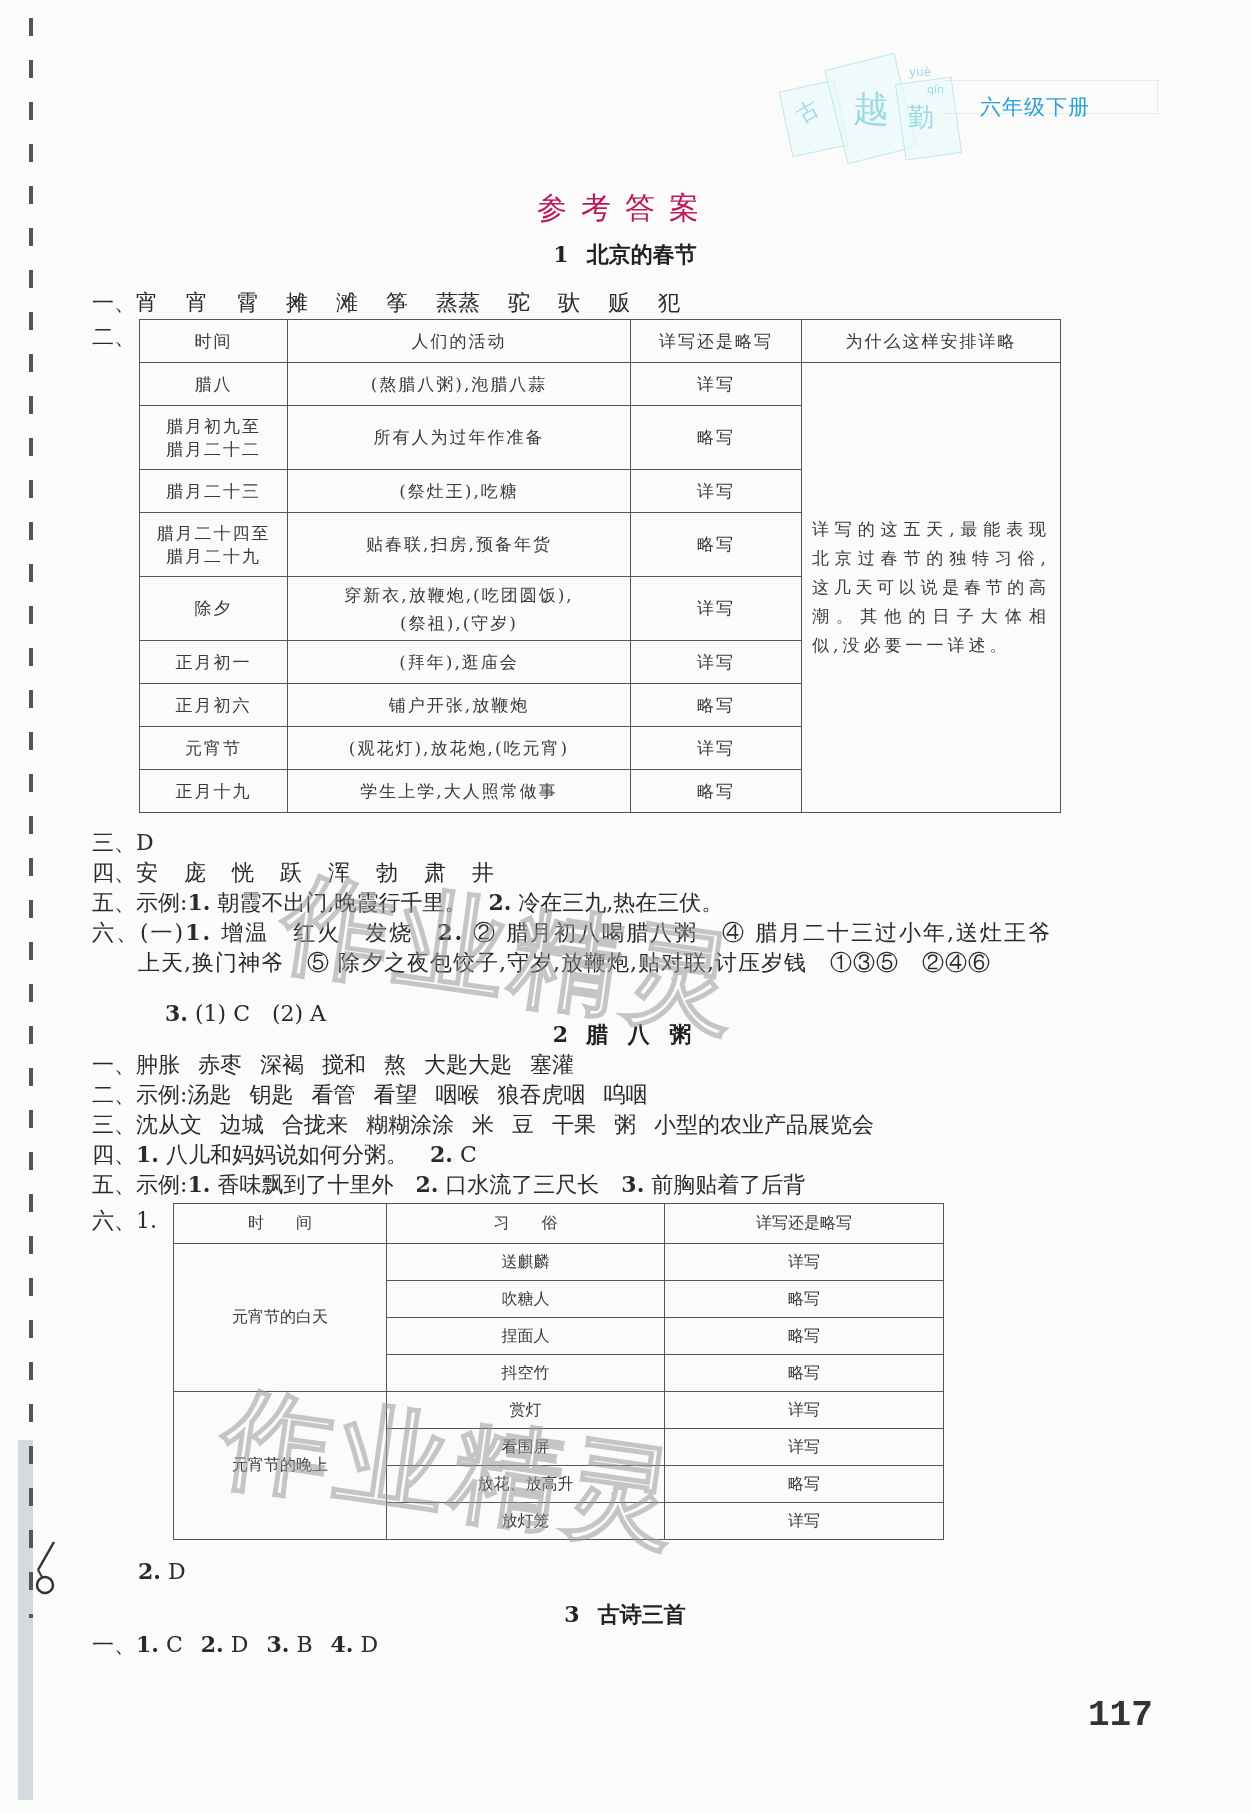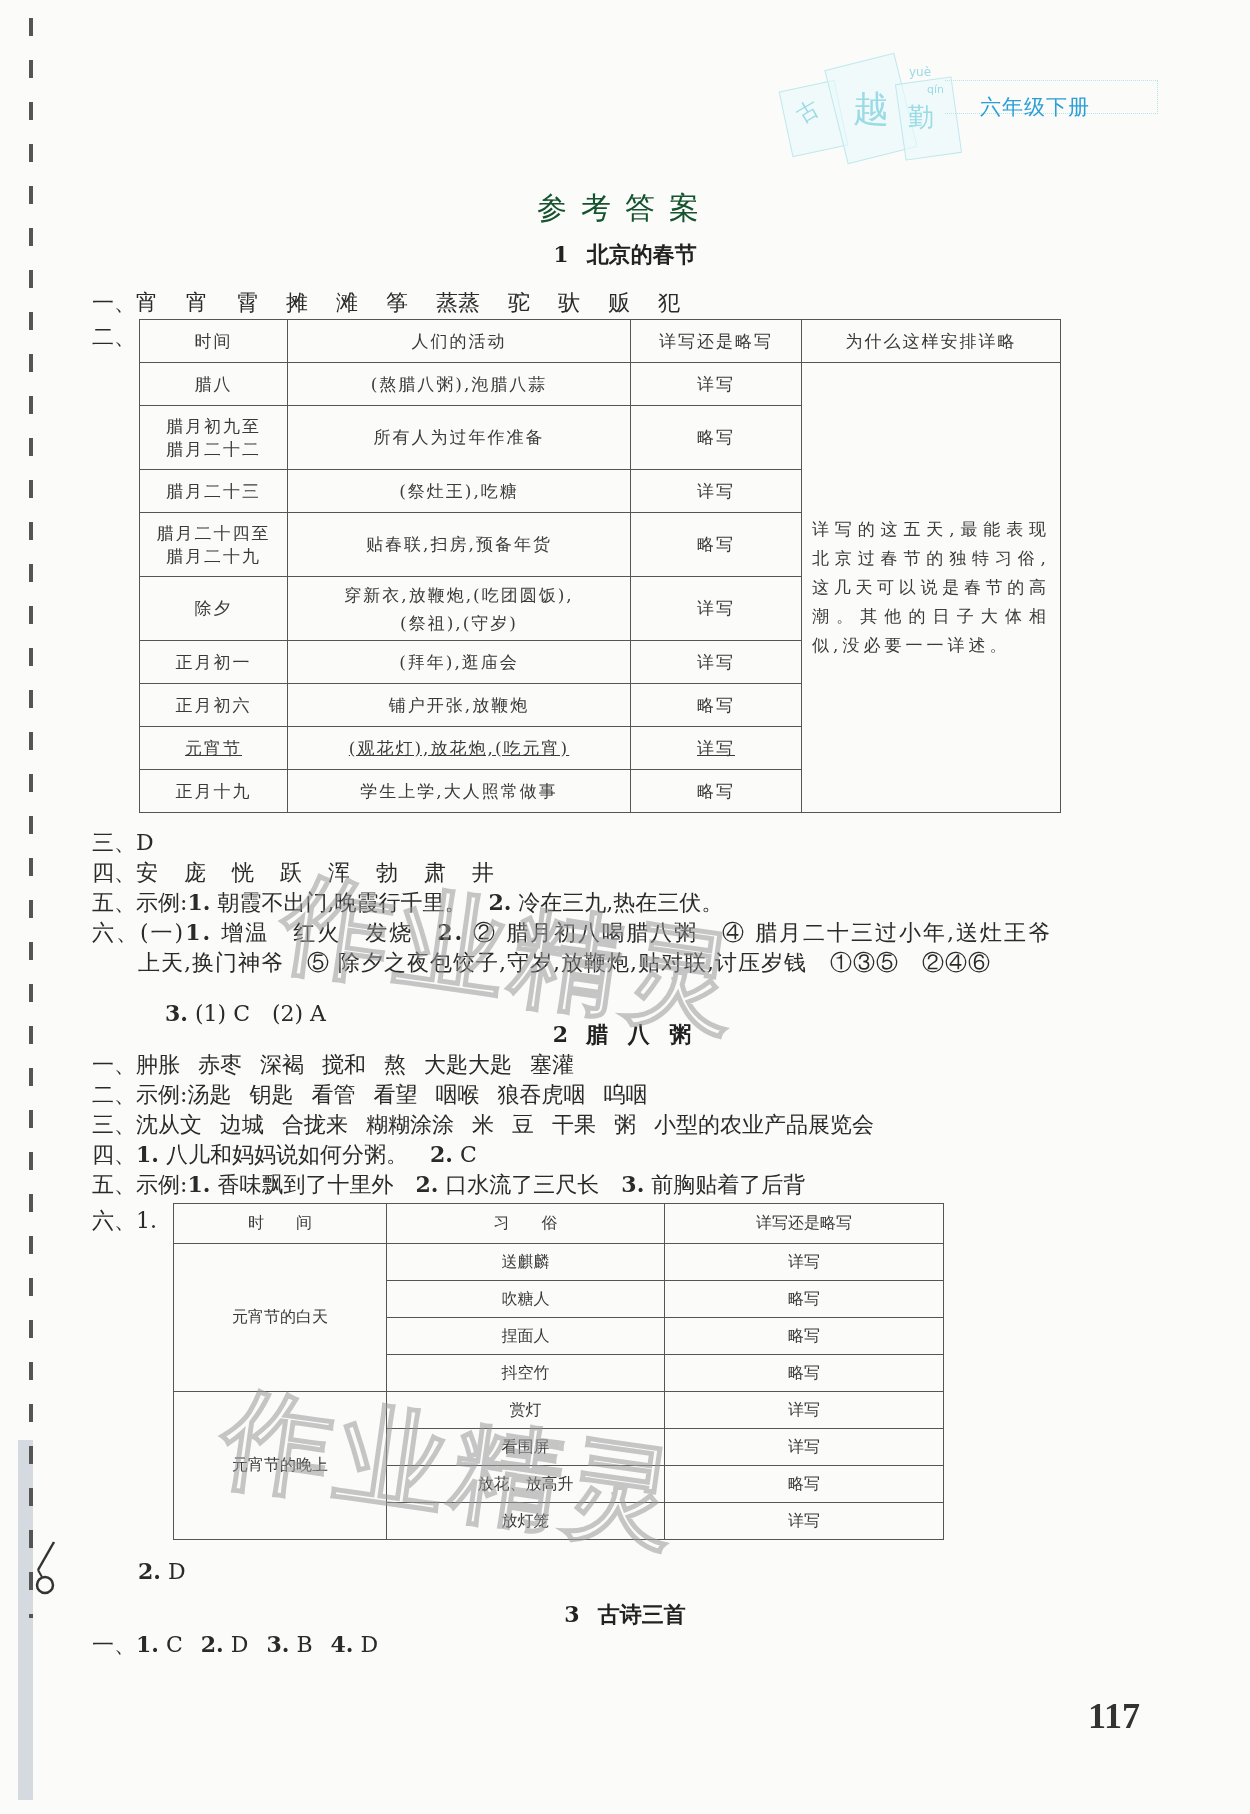--- a/index.html
+++ b/index.html
@@ -16,35 +16,35 @@
     background:repeating-linear-gradient(to bottom,#555 0 18px,transparent 18px 42px); }
   .scissors { left:30px; top:1540px; width:30px; height:60px; }
   
   .badge-wrap { left:765px; top:55px; width:400px; height:115px; }
   .stamp { position:absolute; border:1.5px solid #bfe8ee; background:rgba(235,250,252,0.6); }
   .stamp-char { position:absolute; color:#9adbe5; font-family:"DejaVu Sans",sans-serif; }
   .grade-box { position:absolute; left:180px; top:25px; width:212px; height:32px;
     border:1.5px dotted #b9e3ea; border-left:none; }
   .grade-text { position:absolute; left:215px; top:38px; color:#2a9fd6;
     font-family:"DejaVu Sans",sans-serif; font-size:21px; letter-spacing:1px; }
-  .title { left:0; width:1250px; top:188px; text-align:center; font-size:30px; letter-spacing:14px; color:#14532d; }
+  .title { left:0; width:1250px; top:188px; text-align:center; font-size:30px; letter-spacing:14px; color:#be185d; }
   .h2 { left:0; width:1250px; text-align:center; font-family:"DejaVu Sans","Liberation Sans",sans-serif; font-weight:bold; font-size:22px; color:#222; }
   .h2 .num { font-family:"DejaVu Serif",serif; margin-right:18px; }
   .line { left:92px; font-size:22px; white-space:nowrap; color:#2a2a2a; }
   .line b { font-family:"DejaVu Serif",serif; }
   .word { display:inline-block; margin-right:18px; }
   
   table { border-collapse:collapse; position:absolute; font-size:17px; color:#3a3a3a; }
   td, th { border:1.5px solid #555; text-align:center; font-weight:normal; padding:0 6px; }
   .t1 { left:139px; top:319px; width:922px; }
   .t1 th, .t1 td { letter-spacing:2px; }
   .t1 .reason { text-align:justify; padding:7px 10px; line-height:29px; letter-spacing:4px; vertical-align:middle;margin-top:8px; }
   .t2 { left:173px; top:1203px; width:771px; font-size:16px; }
   .label2 { left:92px; top:1206px; font-size:22px; }
-  .page-num { left:1088px; top:1695px; font-family:Liberation Serif, serif; font-weight:bold; font-size:36px; color:#333; }
+  .page-num { left:1088px; top:1695px; font-family:Liberation Mono, monospace; font-weight:bold; font-size:36px; color:#333; }
   .wm { color:transparent; -webkit-text-stroke:1.5px #9a9a9a; font-family:"DejaVu Sans",sans-serif; font-weight:bold; font-size:110px; transform:rotate(8deg); letter-spacing:6px; }
 </style>
 </head>
 <body>
 
 <div class="abs edge-strip"></div>
 <div class="abs dash-line"></div>
 <svg class="abs scissors" viewBox="0 0 30 60">
   <line x1="24" y1="2" x2="8" y2="30" stroke="#333" stroke-width="2.5"></line>
   <circle cx="15" cy="45" r="8" fill="none" stroke="#333" stroke-width="2.5"></circle>
@@ -113,21 +113,21 @@
   <tr style="height:43px;">
     <td>正月初一</td>
     <td>(拜年),逛庙会</td>
     <td>详写</td>
   </tr>
   <tr style="height:43px;">
     <td>正月初六</td>
     <td>铺户开张,放鞭炮</td>
     <td>略写</td>
   </tr>
-  <tr style="height:43px;text-decoration:underline;">
+  <tr style="height:43px;">
     <td>元宵节</td>
     <td>(观花灯),放花炮,(吃元宵)</td>
     <td>详写</td>
   </tr>
   <tr style="height:43px;">
     <td>正月十九</td>
     <td>学生上学,大人照常做事</td>
     <td>略写</td>
   </tr>
 </tbody>

